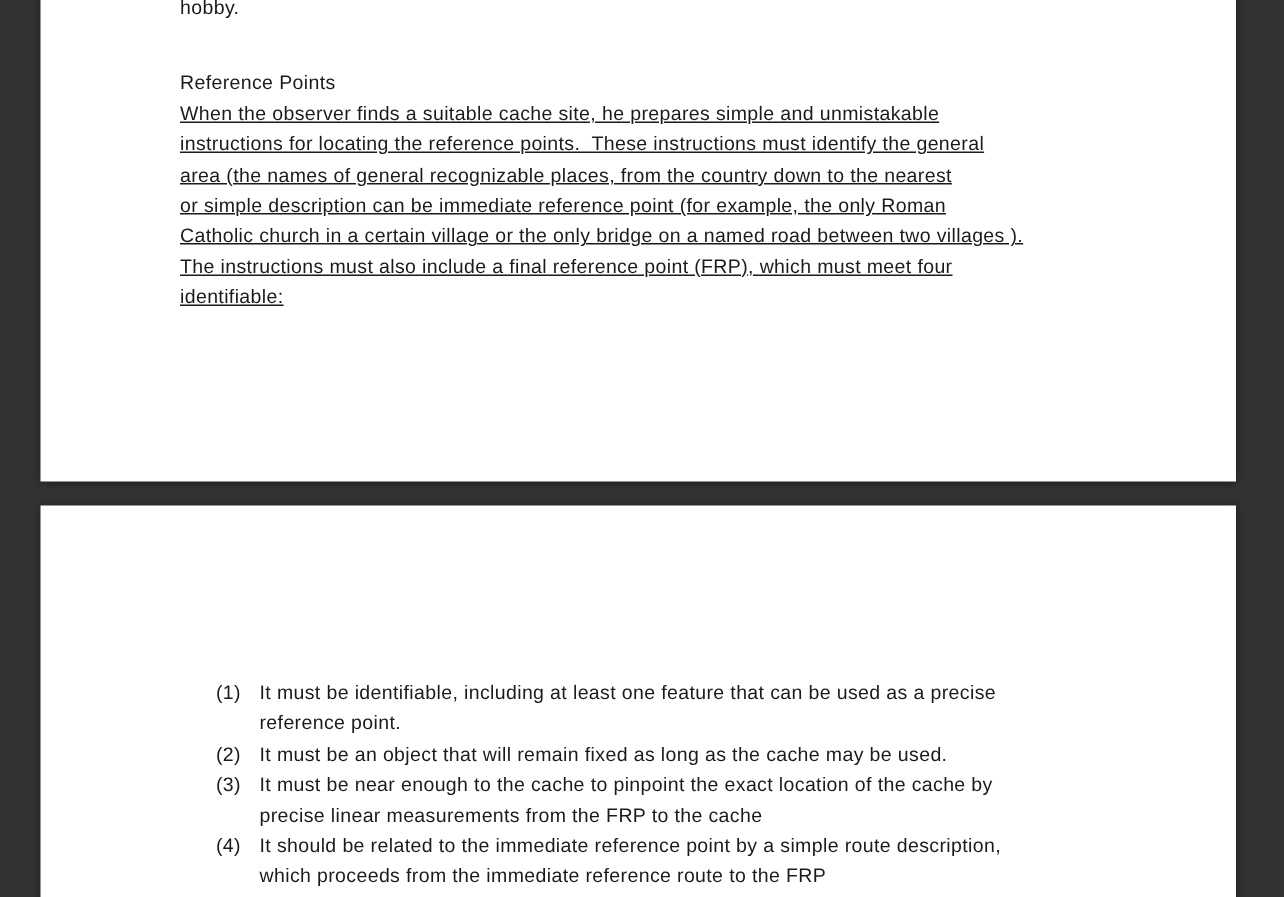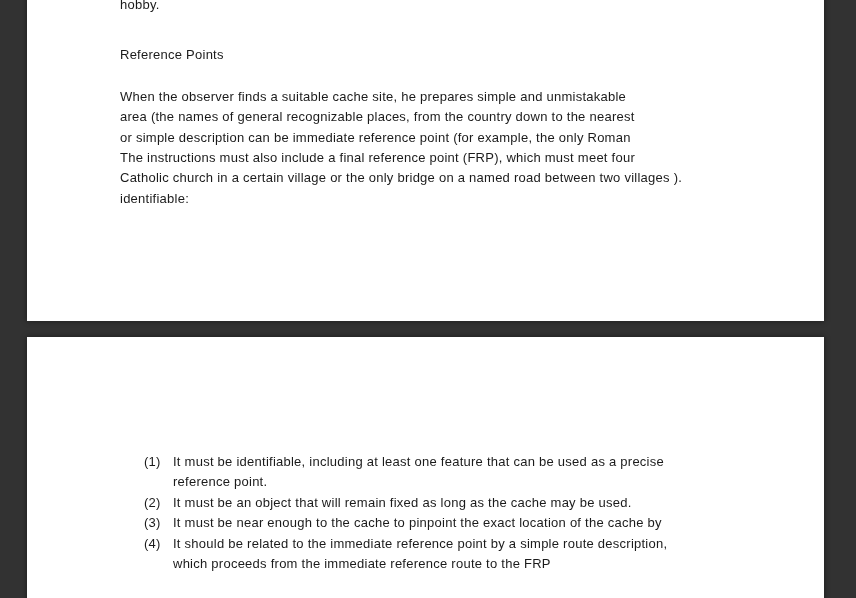--- a/index.html
+++ b/index.html
@@ -51,21 +51,21 @@
     right: 40px;
     top: 115px;
   }
   .line {
     white-space: pre;
   }
   .heading {
     margin-top: 30px;
   }
   .paragraph {
-    margin-top: 21px;
+    text-decoration: underline;
   }
   .list-item {
     display: flex;
     align-items: flex-start;
   }
   .num {
     width: 29px;
     flex: none;
     white-space: pre;
   }
@@ -77,24 +77,25 @@
 <body>
 
 <div class="viewer">
 
   <div class="page page-1">
     <div class="content">
       <div class="line">hobby.</div>
       <div class="line heading">Reference Points</div>
       <div class="paragraph">
           <div class="line">When the observer finds a suitable cache site, he prepares simple and unmistakable</div>
+          <div class="line">instructions for locating the reference points.  These instructions must identify the general</div>
           <div class="line">area (the names of general recognizable places, from the country down to the nearest</div>
           <div class="line">or simple description can be immediate reference point (for example, the only Roman</div>
+          <div class="line">Catholic church in a certain village or the only bridge on a named road between two villages ).</div>
           <div class="line">The instructions must also include a final reference point (FRP), which must meet four</div>
-          <div class="line">Catholic church in a certain village or the only bridge on a named road between two villages ).</div>
           <div class="line">identifiable:</div>
         </div>
     </div>
   </div>
 
   <div class="page page-2">
     <div class="content">
       <div>
           <div class="list-item">
             <div class="num">(1)</div>
@@ -106,20 +107,21 @@
           <div class="list-item">
             <div class="num">(2)</div>
             <div class="item-lines">
               <div class="line">It must be an object that will remain fixed as long as the cache may be used.</div>
             </div>
           </div>
           <div class="list-item">
             <div class="num">(3)</div>
             <div class="item-lines">
               <div class="line">It must be near enough to the cache to pinpoint the exact location of the cache by</div>
+              <div class="line">precise linear measurements from the FRP to the cache</div>
             </div>
           </div>
           <div class="list-item">
             <div class="num">(4)</div>
             <div class="item-lines">
               <div class="line">It should be related to the immediate reference point by a simple route description,</div>
               <div class="line">which proceeds from the immediate reference route to the FRP</div>
             </div>
           </div>
         </div>

